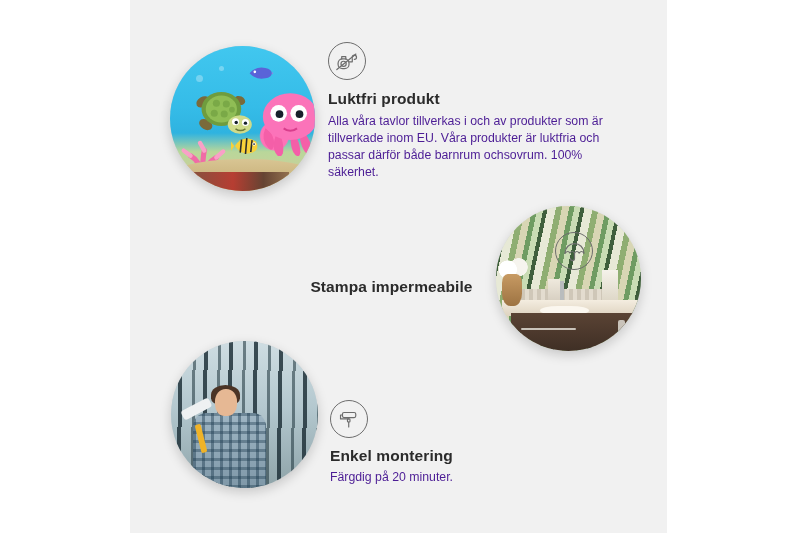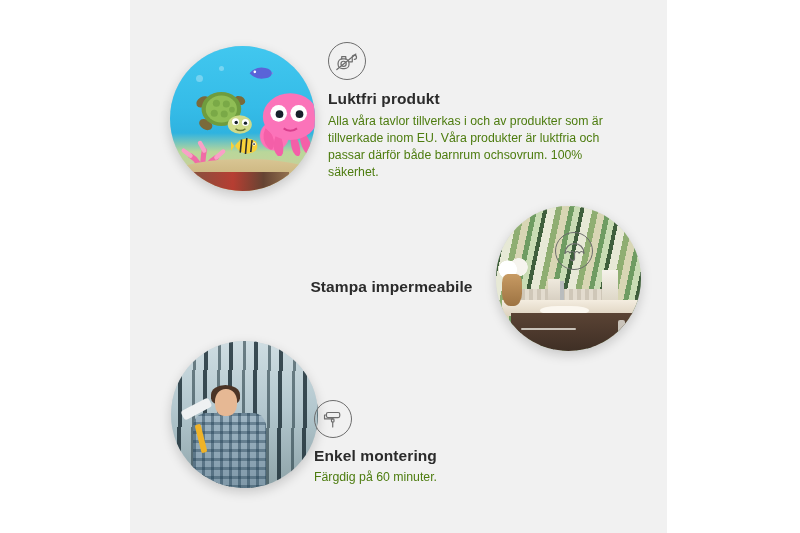--- a/index.html
+++ b/index.html
@@ -173,36 +173,36 @@
 
   .feat-title {
     font-size: 15.5px;
     font-weight: 600;
     color: #2b2b2b;
     letter-spacing: .1px;
   }
   .feat-body {
     font-size: 12.3px;
     line-height: 17px;
-    color: #4d7c0f;
+    color: #4c1d95;
   }
 
   
   #feat-odour { left: 198px; top: 42px; width: 300px; text-align: left; }
   #feat-odour .icon-circle { margin-bottom: 10px; }
   #feat-odour .feat-title { margin-bottom: 5px; }
 
   
   #feat-water { left: 60px; top: 232px; width: 403px; text-align: center; }
   #feat-water .icon-wrap { display: flex; justify-content: flex-end; }
   #feat-water .icon-circle { margin-bottom: 8px; }
   #feat-water .feat-title { margin-bottom: 4px; }
 
   
-  #feat-mount { left: 184px; top: 400px; width: 300px; text-align: left; }
+  #feat-mount { left: 200px; top: 400px; width: 300px; text-align: left; }
   #feat-mount .icon-circle { margin-bottom: 9px; }
   #feat-mount .feat-title { margin-bottom: 4px; }
 </style>
 </head>
 <body>
 
 <div id="page">
 
   <div id="panel">
 
@@ -331,17 +331,17 @@
         <div class="icon-circle">
           <svg width="25" height="25" viewBox="0 0 32 32" fill="none" stroke="#6d6d6d" stroke-width="1.5" stroke-linecap="round" stroke-linejoin="round">
             <rect x="7" y="7" width="17" height="6.5" rx="2"></rect>
             <path d="M7 10.2 H4.5 v5 H15"></path>
             <rect x="13.4" y="15.2" width="3.2" height="4" rx="1"></rect>
             <path d="M15 19.2 v6.3"></path>
           </svg>
         </div>
       </div>
       <div class="feat-title">Enkel montering</div>
-      <div class="feat-body">Färgdig på 60 minuter.</div>
+      <div class="feat-body">Färgdig på 20 minuter.</div>
     </div>
 
   </div>
 </div>
 
 </body></html>

